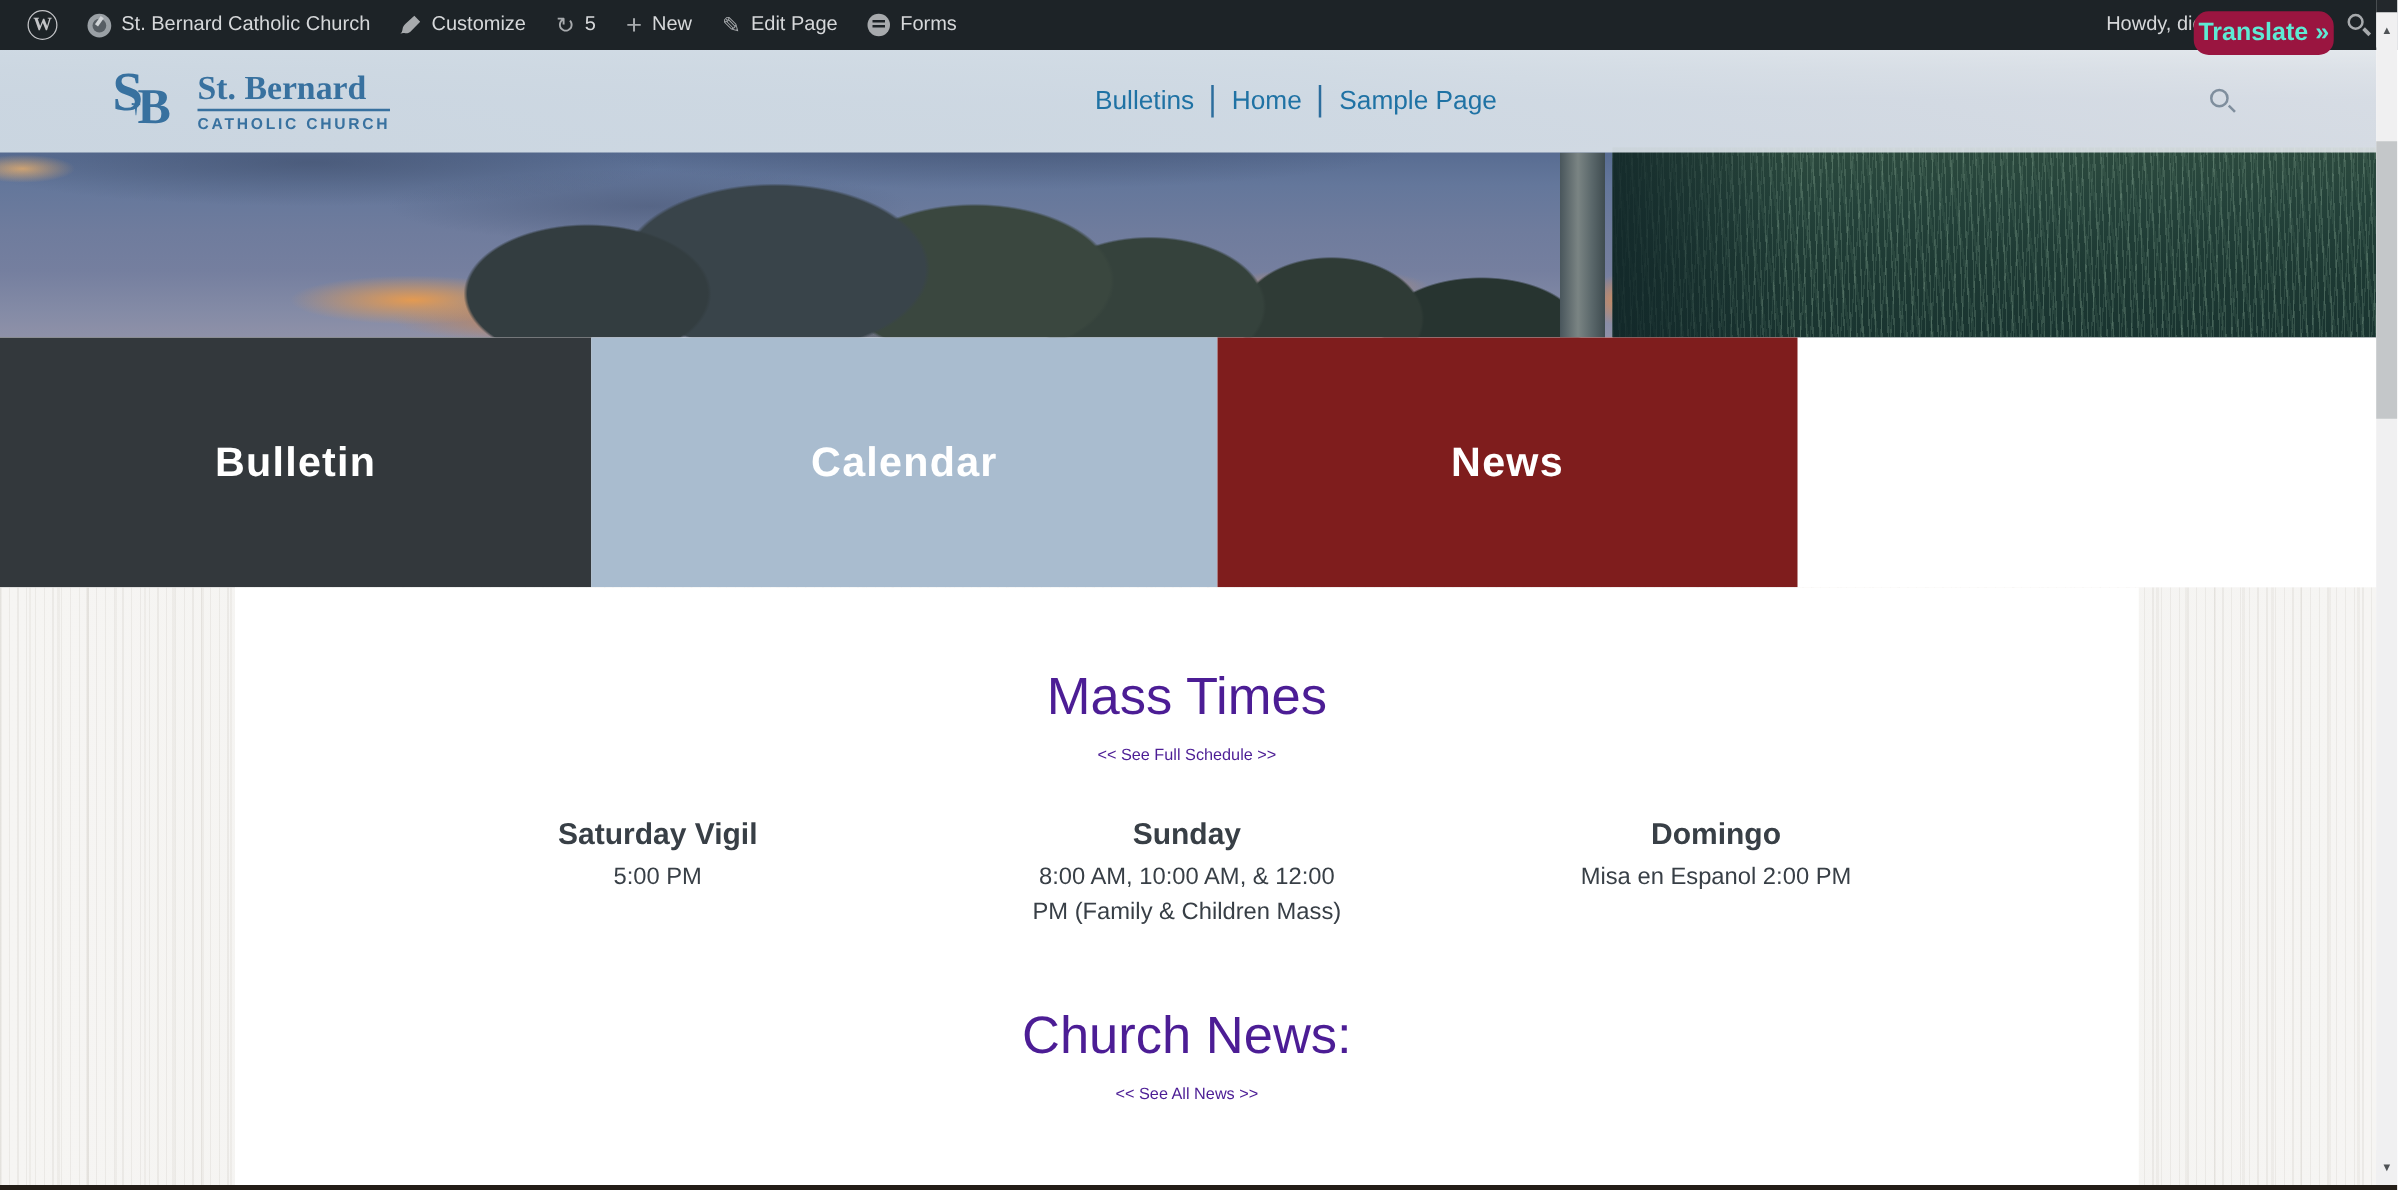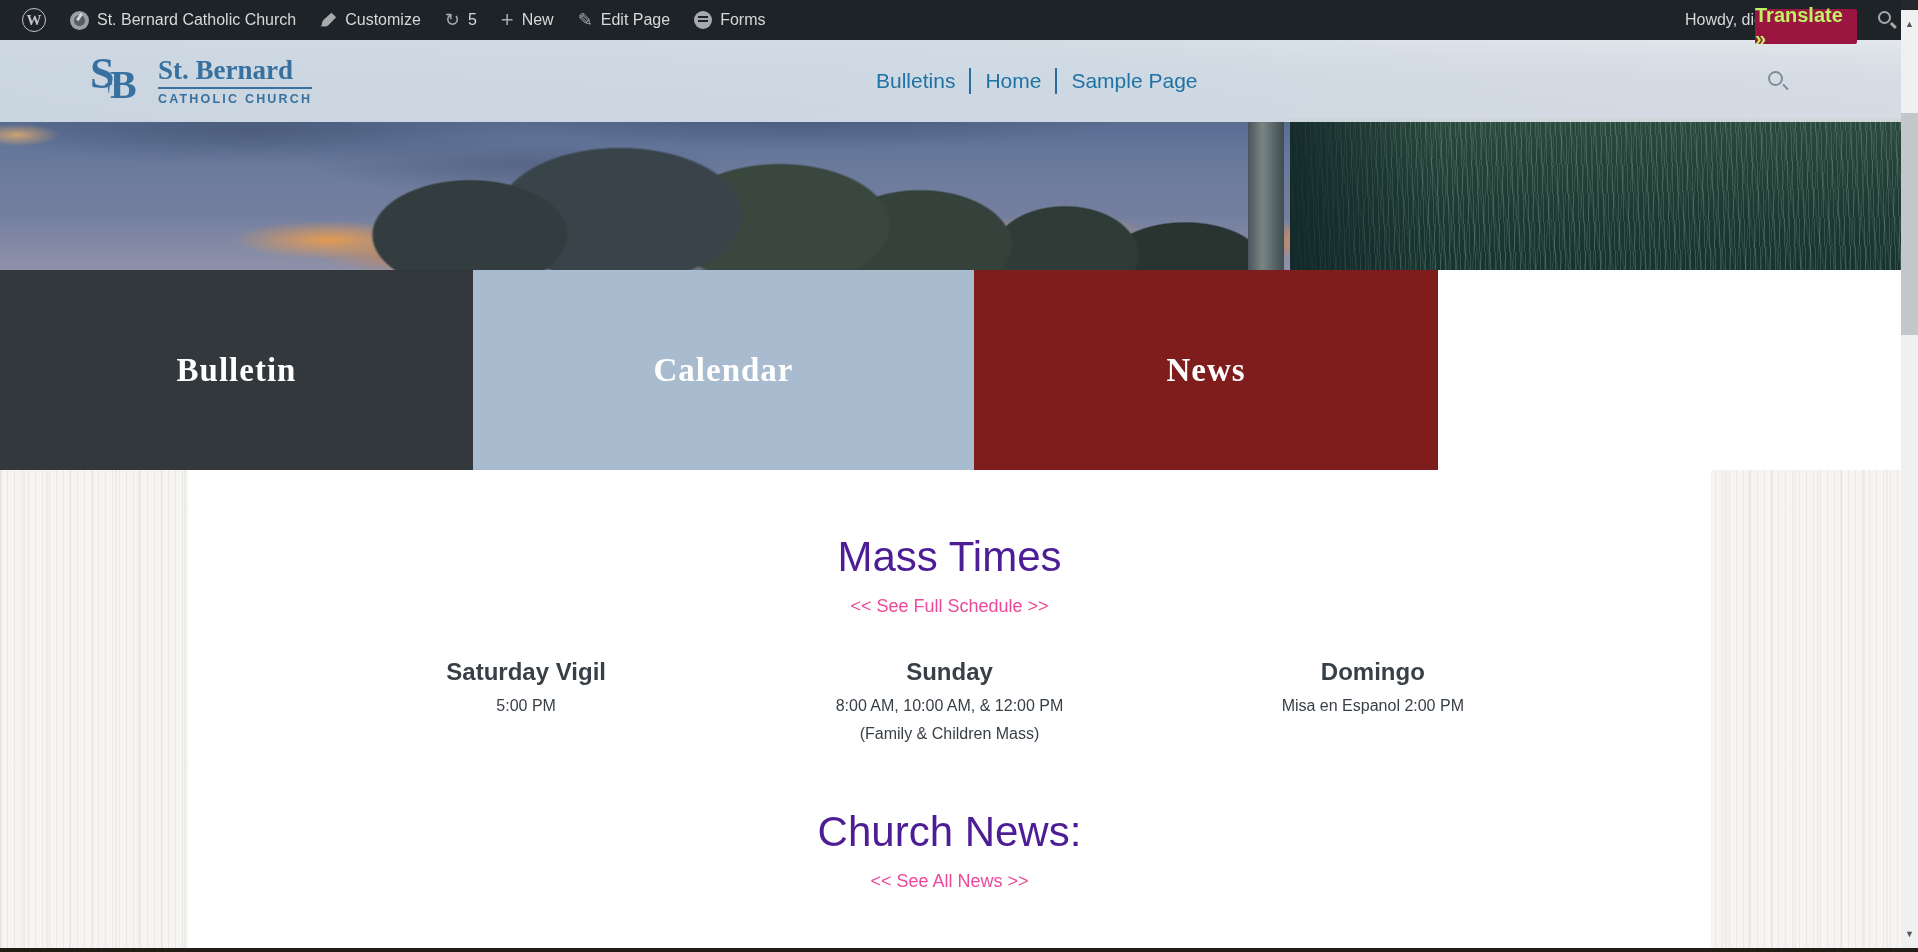--- a/index.html
+++ b/index.html
@@ -20,23 +20,23 @@
     border-radius:50%; background:#565d63; }
   .site-favicon::before { content:""; position:absolute; left:8px; top:2px; width:3px; height:8px;
     background:#cfd3d6; transform:rotate(35deg); z-index:1; }
   .ab-glyph { font-size:18px; color:#a7aaad; line-height:1; }
   .brush-icon { width:17px; height:17px; }
   .brush-icon path { fill:#a7aaad; }
   .forms-icon { width:18px; height:18px; border-radius:50%; background:#a7aaad; position:relative; }
   .forms-icon::before { content:""; position:absolute; left:4px; top:5px; width:10px; height:2px;
     background:#1d2327; box-shadow:0 4px 0 #1d2327; }
   .howdy { position:absolute; right:156px; top:0; line-height:40px; font-size:16px; color:#d6d8da; }
-  .translate-btn { position:absolute; left:1755px; top:9px; width:102px; height:35px; background:#9a1540;
-    color:#bef264; font-weight:bold; font-size:20px; display:flex; align-items:center; justify-content:center;
-    border-radius:2px; z-index:70; cursor:pointer; }
+  .translate-btn { position:absolute; left:1755px; top:9px; width:112px; height:35px; background:#9a1540;
+    color:#5eead4; font-weight:bold; font-size:20px; display:flex; align-items:center; justify-content:center;
+    border-radius:12px; z-index:70; cursor:pointer; }
   .ab-search { position:absolute; left:1878px; top:11px; width:18px; height:18px; cursor:pointer; }
   .mag { position:relative; display:block; width:13px; height:13px; border:2.5px solid #a7aaad; border-radius:50%; }
   .mag::after { content:""; position:absolute; left:10px; top:11px; width:7px; height:2.5px;
     background:#a7aaad; transform:rotate(45deg); }
 
   
   .hero { position:absolute; top:40px; left:0; width:1901px; height:230px; overflow:hidden; }
   .sky { position:absolute; inset:0; background:
     linear-gradient(180deg,#c7d0d9 0%,#8d9bb1 7%,#5f7298 17%,#53688e 31%,#64779b 47%,#6f7c9d 63%,#757f9f 77%,#848ba6 91%,#8f91a8 100%); }
   .clouds { position:absolute; inset:0; background:
@@ -83,43 +83,43 @@
   .nav-item { font-size:21px; color:#1f72a4; padding:0 14px; cursor:pointer; line-height:26px; }
   .nav-item.sep { border-left:2px solid #2c6d9d; }
   .header-search { position:absolute; left:1768px; top:31px; width:22px; height:22px; cursor:pointer; }
   .mag-lg { position:relative; display:block; width:15px; height:15px; border:2px solid #7f8e9d; border-radius:50%; }
   .mag-lg::after { content:""; position:absolute; left:12px; top:13px; width:7px; height:2px;
     background:#7f8e9d; transform:rotate(45deg); }
 
   
   .tiles { position:absolute; top:270px; left:0; width:1901px; height:200px; display:flex; }
   .tile { height:100%; display:flex; align-items:center; justify-content:center;
-    font-family:Liberation Serif, serif; font-weight:bold; font-size:33px; letter-spacing:1px;
+    font-family:Liberation Sans, sans-serif; font-weight:bold; font-size:33px; letter-spacing:1px;
     color:#fff; cursor:pointer; }
   .tile-bulletin { width:473px; background:#33383c; }
   .tile-calendar { width:501px; background:#a9bccf; }
   .tile-news     { width:464px; background:#7f1d1d; }
   .tile-myparish { width:476px; background:#24505c; }
 
   
   .content-bg { position:absolute; top:470px; left:0; width:1901px; height:482px;
     background-color:#f7f6f4;
     background-image:
       repeating-linear-gradient(90deg, rgba(190,186,178,.20) 0 1px, transparent 1px 7px),
       repeating-linear-gradient(90deg, rgba(208,204,196,.22) 0 2px, transparent 2px 23px),
       linear-gradient(90deg,#f6f5f3,#f3f2ef 50%,#f6f5f3); }
   .card { position:absolute; left:188px; top:0; width:1523px; height:482px; background:#fff; text-align:center; }
   .section-title { font-size:42px; font-weight:500; color:#4c1d95; }
   .mass-title { padding-top:63px; }
-  .see-link { margin-top:15px; font-size:18px; color:#ec4899; cursor:pointer; display:inline-block; }
+  .see-link { margin-top:15px; font-size:13px; color:#4c1d95; cursor:pointer; display:inline-block; }
   .link-row { margin-top:0; }
   .mass-cols { width:1270px; margin:41px auto 0; display:flex; color:#383f46; }
   .mass-col { flex:1; }
   .mass-col-title { font-size:24px; margin-bottom:6px;font-weight:bold; }
-  .mass-col-details { font-size:16px; line-height:28px; max-width:250px; margin:0 auto; }
+  .mass-col-details { font-size:19px; line-height:28px; max-width:250px; margin:0 auto; }
   .news-title { margin-top:60px; }
 
   .bottom-strip { position:absolute; top:948px; left:0; width:1918px; height:4px; background:#231d17; z-index:65; }
 
   
   .scrollbar { position:absolute; right:0; top:0; width:17px; height:952px; background:#f0f0f1; z-index:55; }
   .sb-topdark { position:absolute; top:0; left:0; width:17px; height:10px; background:#23282c; }
   .sb-btn { position:absolute; left:0; width:17px; height:28px; display:flex; align-items:center;
     justify-content:center; font-size:9px; color:#4f5356; background:#f0f0f1; cursor:pointer; }
   .sb-up { top:10px; }

